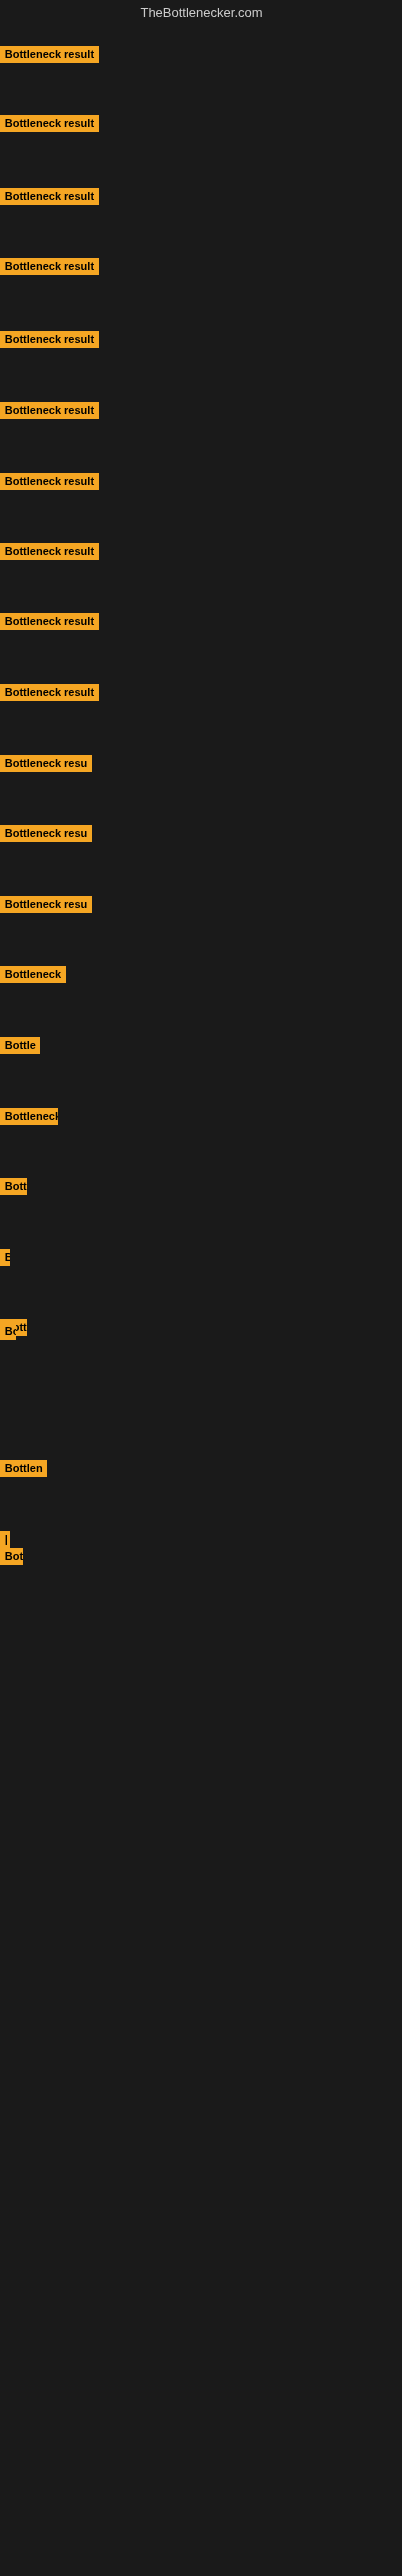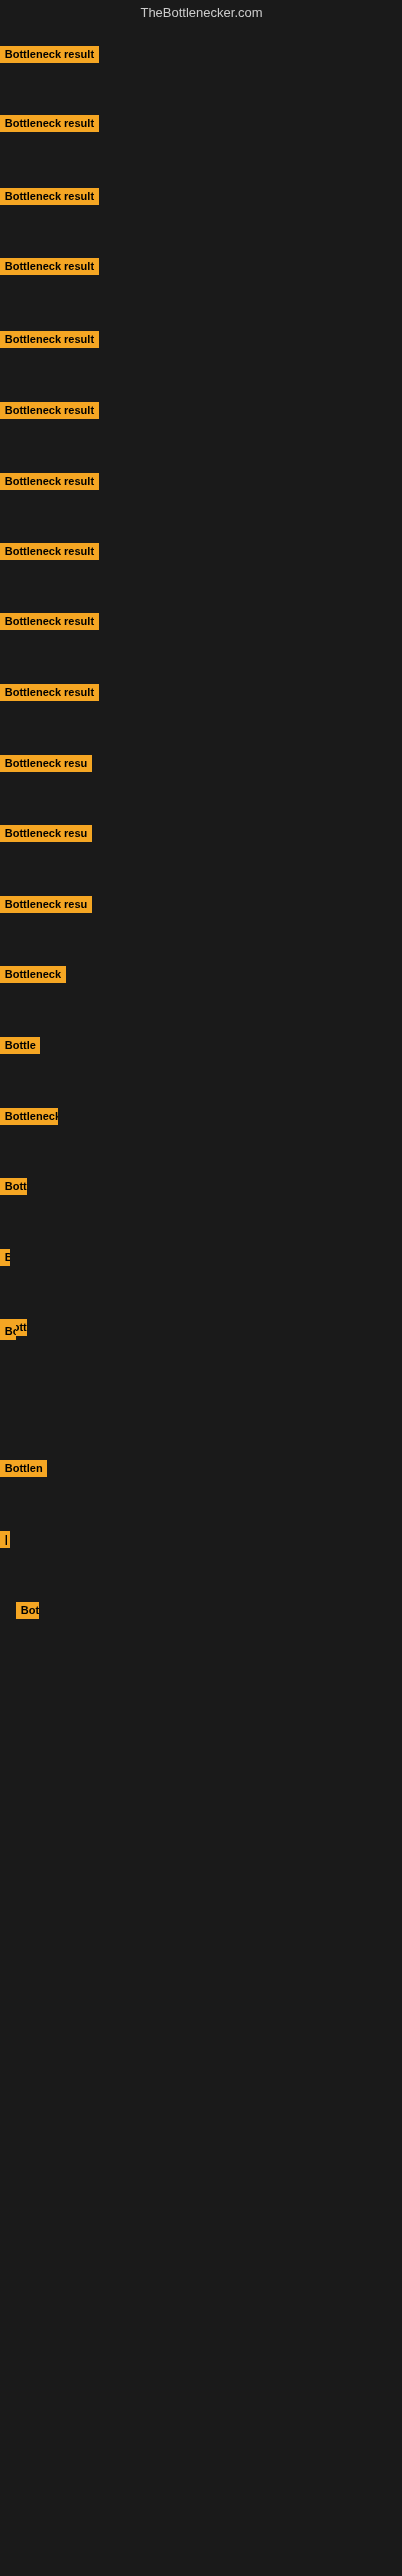--- a/index.html
+++ b/index.html
@@ -59,15 +59,15 @@
     <div class="badge-container" style="top: 896px;"><span class="bottleneck-badge" style="max-width: 101px;">Bottleneck resu</span></div>
     <div class="badge-container" style="top: 966px;"><span class="bottleneck-badge" style="max-width: 66px; text-align: center;">Bottleneck</span></div>
     <div class="badge-container" style="top: 1037px;"><span class="bottleneck-badge" style="max-width: 40px;">Bottle</span></div>
     <div class="badge-container" style="top: 1108px;"><span class="bottleneck-badge" style="max-width: 58px;">Bottleneck</span></div>
     <div class="badge-container" style="top: 1178px;"><span class="bottleneck-badge" style="max-width: 27px;">Bott</span></div>
     <div class="badge-container" style="top: 1249px;"><span class="bottleneck-badge" style="max-width: 9.7px;">B</span></div>
     <div class="badge-container" style="top: 1319px;"><span class="bottleneck-badge" style="max-width: 27px;">Bott</span></div>
     <div class="badge-container" style="top: 1323px;"><span class="bottleneck-badge" style="max-width: 16px;">Bo</span></div>
     <div class="badge-container" style="top: 1460px;"><span class="bottleneck-badge" style="max-width: 47px;">Bottlen</span></div>
     <div class="badge-container" style="top: 1531px;"><span class="bottleneck-badge" style="max-width: 4.8px;">|</span></div>
-    <div class="badge-container" style="top: 1602px; padding-left: 16px;"><span class="bottleneck-badge" style="max-width: 22.5px;">Bot</span></div>
+    <div class="badge-container" style="top: 1548px;"><span class="bottleneck-badge" style="max-width: 22.5px;">Bot</span></div>
   </div>
 
 
 </body></html>

